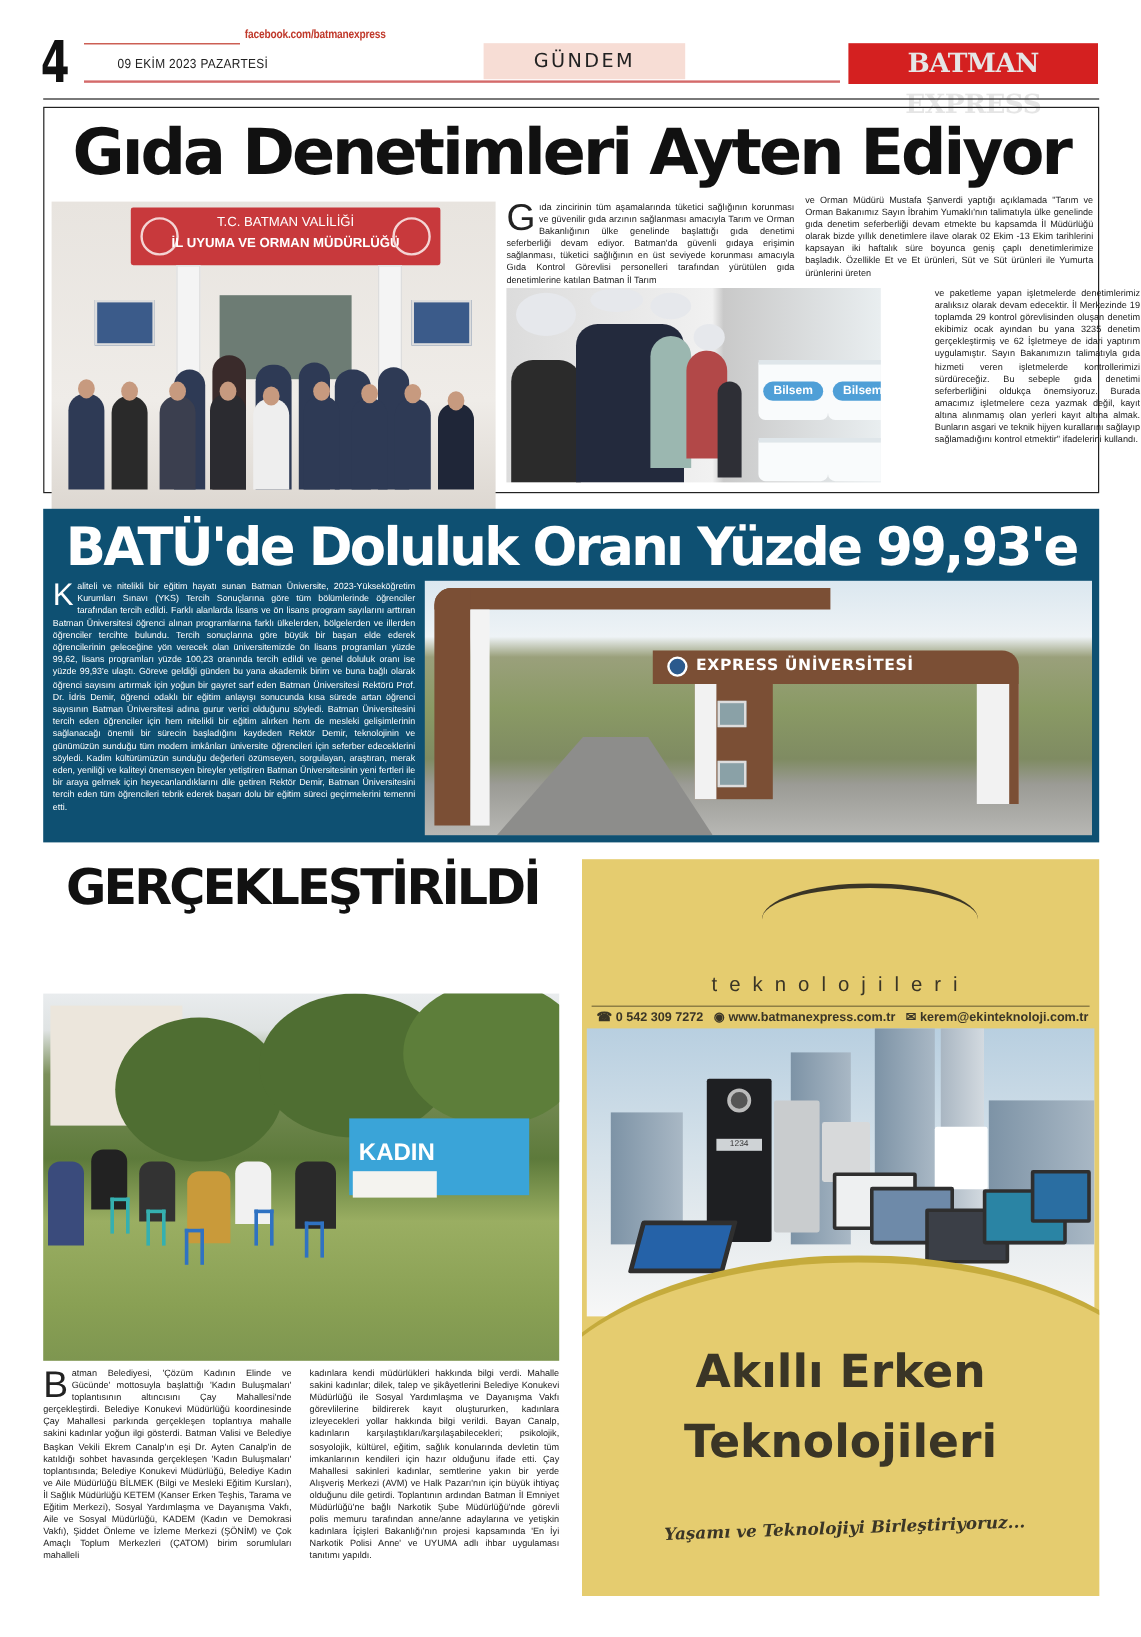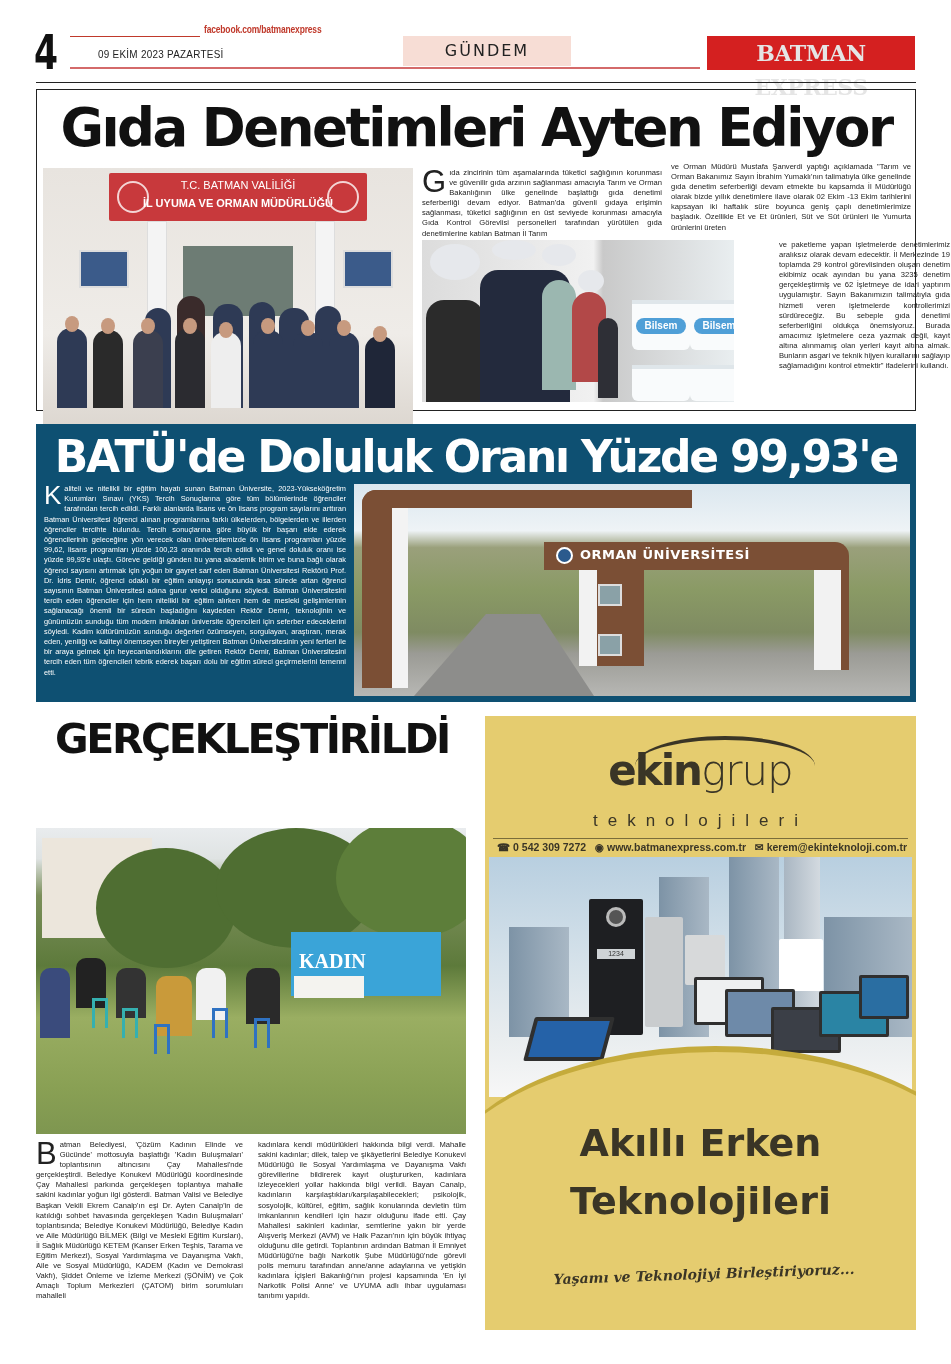--- a/index.html
+++ b/index.html
@@ -59,21 +59,21 @@
   .booth-win { position: absolute; left: 244px; width: 24px; height: 22px; background: #8aa1a7; border: 2px solid #ddd; }
   .gate-right { position: absolute; left: 460px; top: 86px; width: 35px; height: 100px; background: #f2f2f2; border-right: 8px solid #7b4f35; }
   .road { position: absolute; left: 60px; top: 130px; width: 180px; height: 82px; background: #8d8d8b; clip-path: polygon(40% 0, 70% 0, 100% 100%, 0 100%); }
 
   
   .a3title { position: absolute; left: 36px; top: 714px; width: 432px; font-family: "DejaVu Sans", sans-serif; font-weight: 900; font-size: 41px; line-height: 50px; letter-spacing: -2.4px; color: #111; text-align: center; }
   .photo4 { left: 36px; top: 828px; width: 430px; height: 306px; background: linear-gradient(#e9ecee 0%, #dfe3e3 10%, #7b8f5a 22%, #5d7a3b 45%, #9aae62 62%, #89a054 85%, #7e9650 100%); }
   .trees { position: absolute; top: 0; height: 120px; border-radius: 50%; background: #4f6e32; }
   .building { position: absolute; left: 6px; top: 10px; width: 110px; height: 100px; background: #ece6dc; }
   .banner { position: absolute; left: 255px; top: 104px; width: 150px; height: 64px; background: #3aa4d8; }
-  .banner span { position: absolute; left: 8px; top: 18px; color: #fff; font-weight: 900; font-size: 20px; font-family: Liberation Serif, serif; }
+  .banner span { position: absolute; left: 8px; top: 18px; color: #fff; font-weight: 900; font-size: 20px; font-family: Liberation Sans, sans-serif; }
   .tablecloth { position: absolute; left: 258px; top: 148px; width: 70px; height: 22px; background: #f4f3ef; }
   .chair { position: absolute; width: 16px; height: 30px; border: 3px solid #2f72c2; border-bottom: none; }
   .sitter { position: absolute; border-radius: 10px 10px 0 0; }
   .a3c1 { left: 36px; top: 1140px; width: 207px; }
   .a3c2 { left: 258px; top: 1140px; width: 208px; }
 
   
   .ad { position: absolute; left: 485px; top: 716px; width: 431px; height: 614px; background: #e5cc6f; overflow: hidden; }
   .ad-logo { position: absolute; left: 0; top: 30px; width: 100%; text-align: center; color: #3a3526; }
   .ad-logo .brand-ekin { font-family: "DejaVu Sans", sans-serif; font-weight: 900; font-size: 42px; letter-spacing: -2px; }
@@ -174,21 +174,21 @@
 <div class="art2">
   <h1>BATÜ'de Doluluk Oranı Yüzde 99,93'e Ulaştı</h1>
   <div class="a2text"><span class="dropcap">K</span><span>aliteli ve nitelikli bir eğitim hayatı sunan Batman Üniversite, 2023-Yükseköğretim Kurumları Sınavı (YKS) Tercih Sonuçlarına göre tüm bölümlerinde öğrenciler tarafından tercih edildi. Farklı alanlarda lisans ve ön lisans program sayılarını arttıran Batman Üniversitesi öğrenci alınan programlarına farklı ülkelerden, bölgelerden ve illerden öğrenciler tercihte bulundu. Tercih sonuçlarına göre büyük bir başarı elde ederek öğrencilerinin geleceğine yön verecek olan üniversitemizde ön lisans programları yüzde 99,62, lisans programları yüzde 100,23 oranında tercih edildi ve genel doluluk oranı ise yüzde 99,93'e ulaştı. Göreve geldiği günden bu yana akademik birim ve buna bağlı olarak öğrenci sayısını artırmak için yoğun bir gayret sarf eden Batman Üniversitesi Rektörü Prof. Dr. İdris Demir, öğrenci odaklı bir eğitim anlayışı sonucunda kısa sürede artan öğrenci sayısının Batman Üniversitesi adına gurur verici olduğunu söyledi. Batman Üniversitesini tercih eden öğrenciler için hem nitelikli bir eğitim alırken hem de mesleki gelişimlerinin sağlanacağı önemli bir sürecin başladığını kaydeden Rektör Demir, teknolojinin ve günümüzün sunduğu tüm modern imkânları üniversite öğrencileri için seferber edeceklerini söyledi. Kadim kültürümüzün sunduğu değerleri özümseyen, sorgulayan, araştıran, merak eden, yeniliği ve kaliteyi önemseyen bireyler yetiştiren Batman Üniversitesinin yeni fertleri ile bir araya gelmek için heyecanlandıklarını dile getiren Rektör Demir, Batman Üniversitesini tercih eden tüm öğrencileri tebrik ederek başarı dolu bir eğitim süreci geçirmelerini temenni etti.</span></div>
   <div class="photo photo3">
     <div class="road"></div>
     <div class="gate-top"></div>
     <div class="gate-left"></div>
     <div class="gate-left-inner"></div>
     <div class="gate-mid">
       <i></i>
-      <span>ORMAN ÜNİVERSİTESİ</span>
+      <span>EXPRESS ÜNİVERSİTESİ</span>
     </div>
     <div class="booth"></div>
     <div class="booth-win" style="top:100px;"></div>
     <div class="booth-win" style="top:150px;"></div>
     <div class="gate-right"></div>
   </div>
 </div>
 
 <div class="a3title">
   <div>GERÇEKLEŞTİRİLDİ</div>
@@ -214,23 +214,20 @@
   <div class="chair" style="left:218px;top:190px;"></div>
   <div class="chair" style="left:86px;top:180px;border-color:#35b0b0;"></div>
   <div class="chair" style="left:56px;top:170px;border-color:#35b0b0;"></div>
 </div>
 
 <div class="body-text a3c1"><span class="dropcap">B</span><span>atman Belediyesi, 'Çözüm Kadının Elinde ve Gücünde' mottosuyla başlattığı 'Kadın Buluşmaları' toplantısının altıncısını Çay Mahallesi'nde gerçekleştirdi. Belediye Konukevi Müdürlüğü koordinesinde Çay Mahallesi parkında gerçekleşen toplantıya mahalle sakini kadınlar yoğun ilgi gösterdi. Batman Valisi ve Belediye Başkan Vekili Ekrem Canalp'ın eşi Dr. Ayten Canalp'in de katıldığı sohbet havasında gerçekleşen 'Kadın Buluşmaları' toplantısında; Belediye Konukevi Müdürlüğü, Belediye Kadın ve Aile Müdürlüğü BİLMEK (Bilgi ve Mesleki Eğitim Kursları), İl Sağlık Müdürlüğü KETEM (Kanser Erken Teşhis, Tarama ve Eğitim Merkezi), Sosyal Yardımlaşma ve Dayanışma Vakfı, Aile ve Sosyal Müdürlüğü, KADEM (Kadın ve Demokrasi Vakfı), Şiddet Önleme ve İzleme Merkezi (ŞÖNİM) ve Çok Amaçlı Toplum Merkezleri (ÇATOM) birim sorumluları mahalleli</span></div>
 <div class="body-text a3c2">kadınlara kendi müdürlükleri hakkında bilgi verdi. Mahalle sakini kadınlar; dilek, talep ve şikâyetlerini Belediye Konukevi Müdürlüğü ile Sosyal Yardımlaşma ve Dayanışma Vakfı görevlilerine bildirerek kayıt oluştururken, kadınlara izleyecekleri yollar hakkında bilgi verildi. Bayan Canalp, kadınların karşılaştıkları/karşılaşabilecekleri; psikolojik, sosyolojik, kültürel, eğitim, sağlık konularında devletin tüm imkanlarının kendileri için hazır olduğunu ifade etti. Çay Mahallesi sakinleri kadınlar, semtlerine yakın bir yerde Alışveriş Merkezi (AVM) ve Halk Pazarı'nın için büyük ihtiyaç olduğunu dile getirdi. Toplantının ardından Batman İl Emniyet Müdürlüğü'ne bağlı Narkotik Şube Müdürlüğü'nde görevli polis memuru tarafından anne/anne adaylarına ve yetişkin kadınlara İçişleri Bakanlığı'nın projesi kapsamında 'En İyi Narkotik Polisi Anne' ve UYUMA adlı ihbar uygulaması tanıtımı yapıldı.</div>
 
 <div class="ad">
   <div class="ad-arc"></div>
-  <div class="ad-logo">
-    <span class="brand-ekin">ekin</span><span class="brand-grup">grup</span>
-  </div>
   <div class="ad-sub">teknolojileri</div>
   <div class="ad-rule"></div>
   <div class="ad-contacts">
     <div><span class="ic">☎</span><span>0 542 309 7272</span></div>
     <div><span class="ic">◉</span><span>www.batmanexpress.com.tr</span></div>
     <div><span class="ic">✉</span><span>kerem@ekinteknoloji.com.tr</span></div>
   </div>
   <div class="ad-visual">
     <div class="tower" style="left:20px;width:60px;height:110px;"></div>
     <div class="tower" style="left:170px;width:50px;height:160px;"></div>

